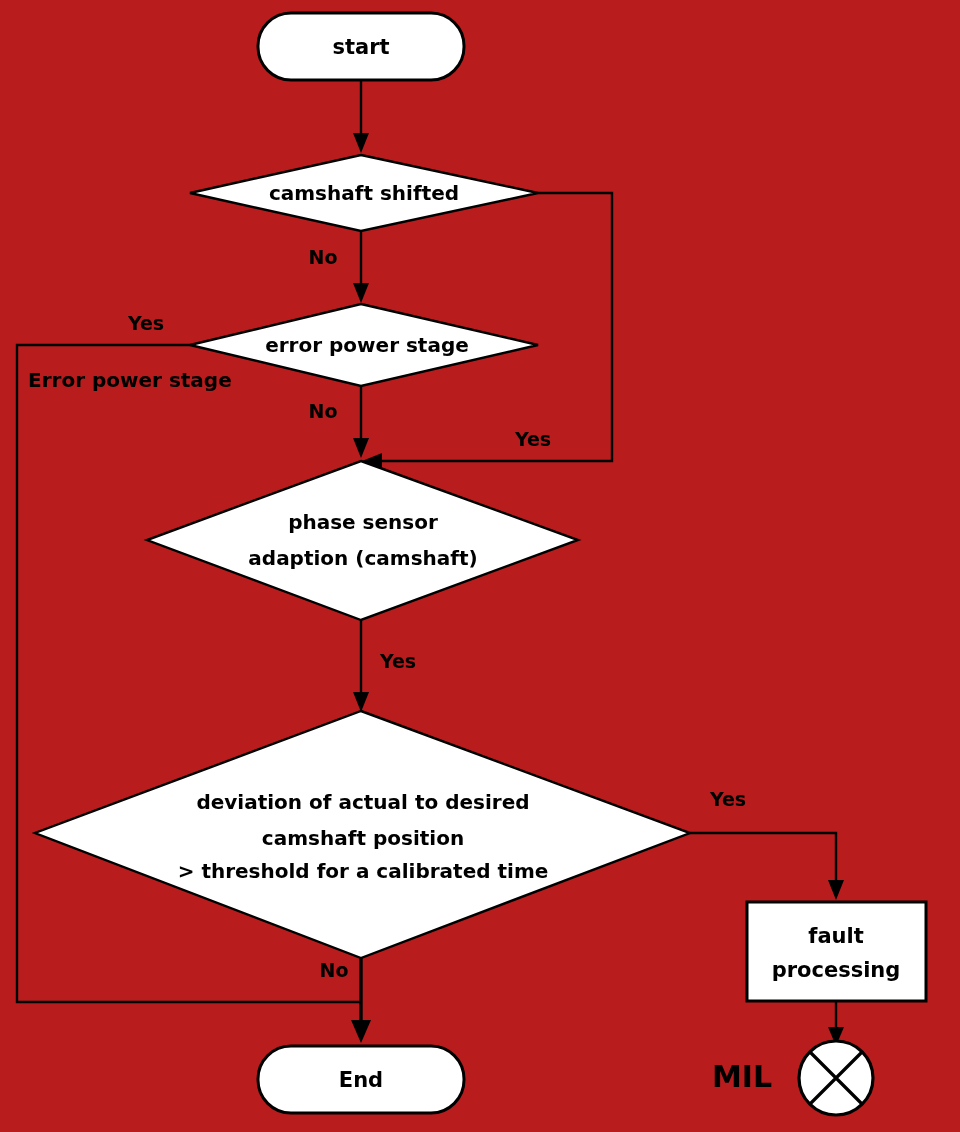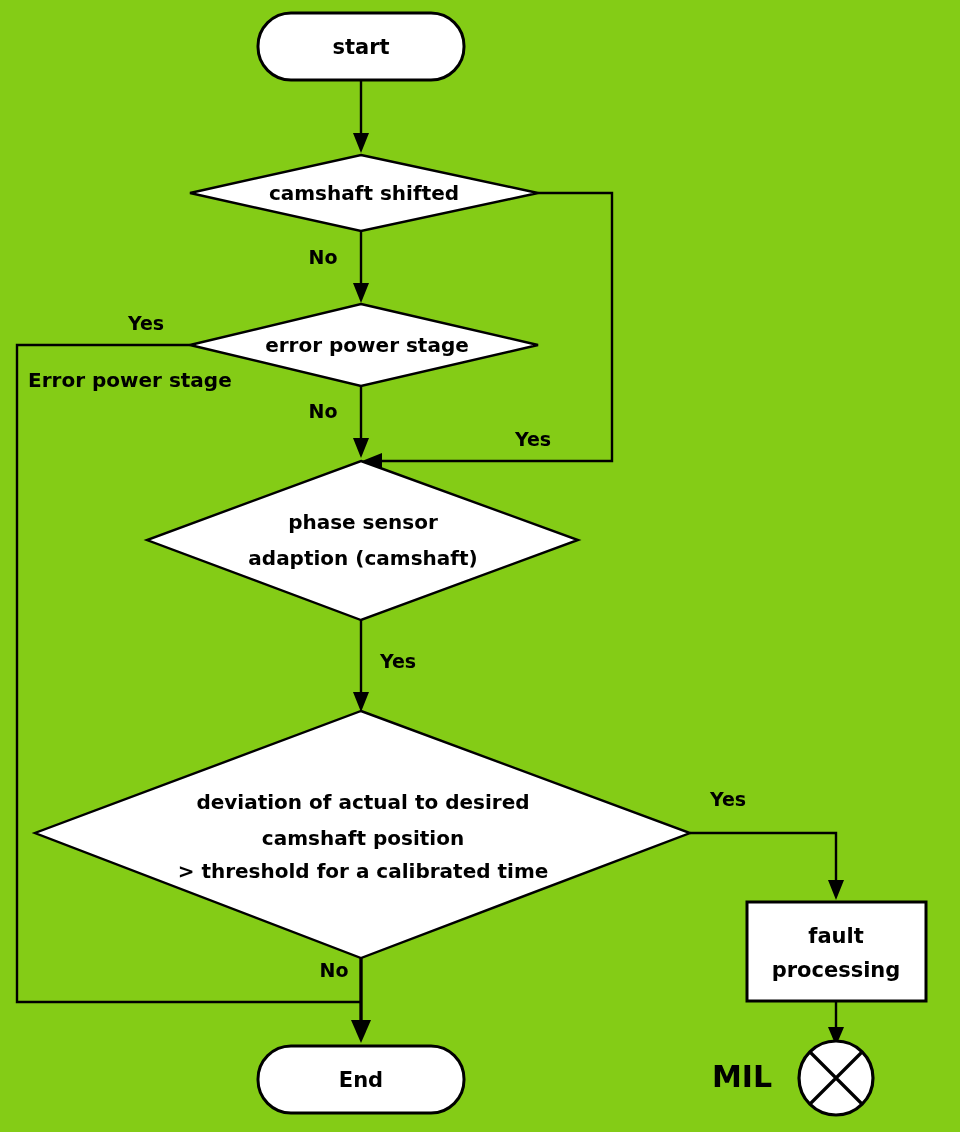--- a/index.html
+++ b/index.html
@@ -4,21 +4,21 @@
 <style>
   html, body {
     margin: 0;
     padding: 0;
     background: #ffffff;
   }
   #page {
     position: relative;
     width: 960px;
     height: 1132px;
-    background: #84cc16;
+    background: #b91c1c;
     overflow: hidden;
     font-family: "DejaVu Sans", sans-serif;
   }
   svg#flow {
     position: absolute;
     left: 0;
     top: 0;
     width: 960px;
     height: 1132px;
   }

